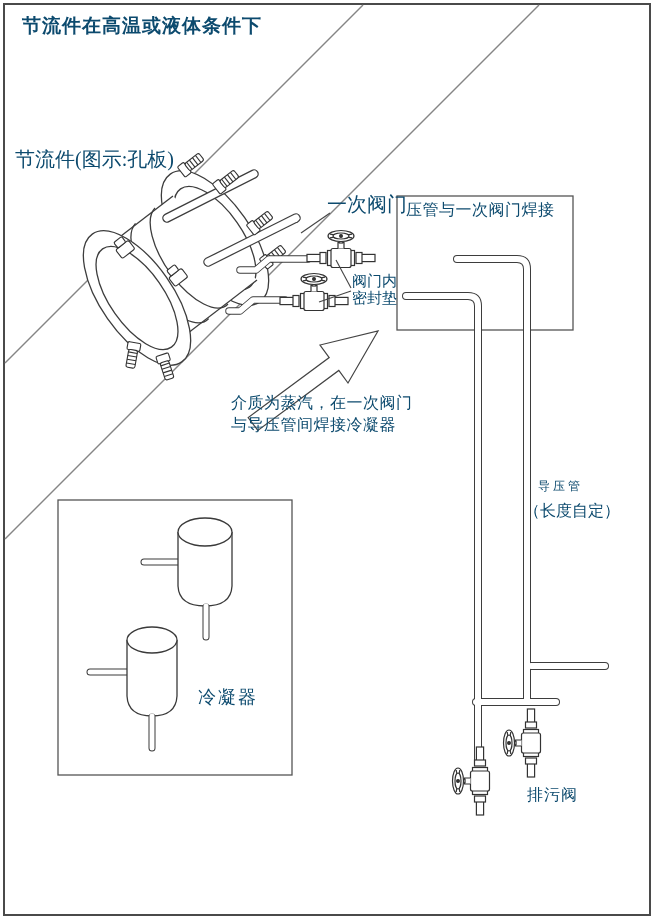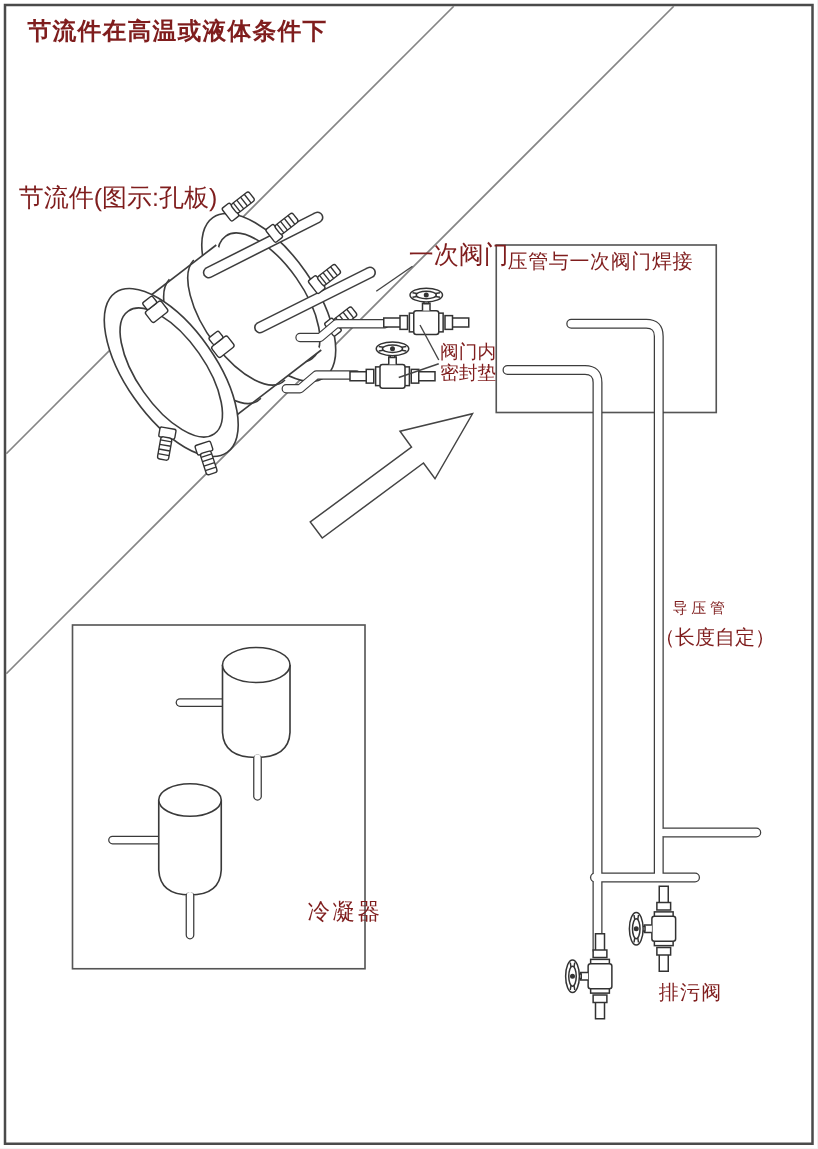--- a/index.html
+++ b/index.html
@@ -2,30 +2,30 @@
 <html><head>
 <meta charset="utf-8">
 <style>
   html,body{margin:0;padding:0;background:#e8e8e8;}
   .page{
     position:relative;width:654px;height:919px;background:#ffffff;
     font-family:"Liberation Sans","DejaVu Sans",sans-serif;
     color:#1a1a1a;overflow:hidden;
   }
   .art{position:absolute;left:0;top:0;}
-  .txt{position:absolute;white-space:nowrap;color:#7f1d1d;line-height:1;}
+  .txt{position:absolute;white-space:nowrap;color:#0c4a6e;line-height:1;font-family:Liberation Serif, serif;}
   .title{left:22px;top:12px;font-size:19px;font-weight:600;line-height:27px;letter-spacing:1px;}
   .throttle{left:15px;top:149px;font-size:20px;}
   .primary-valve{left:327px;top:194px;font-size:20px;}
   .seal{left:352px;top:273px;font-size:15px;line-height:17px;}
   .lowtemp{left:406px;top:199px;font-size:16px;line-height:22px;letter-spacing:0.5px;}
   .steam{left:231px;top:392px;font-size:16px;line-height:22px;letter-spacing:0.5px;}
   .pp1{left:538px;top:480px;font-size:12px;letter-spacing:3px;}
   .pp2{left:524px;top:503px;font-size:16px;}
-  .condenser{left:198px;top:720px;font-size:18px;letter-spacing:2px;margin-left:48px;}
+  .condenser{left:198px;top:688px;font-size:18px;letter-spacing:2px;}
   .threevalve{left:542px;top:710px;font-size:16px;line-height:23px;}
   .drain{left:527px;top:787px;font-size:16px;letter-spacing:1px;}
   .notes{left:57px;top:815px;font-size:16px;line-height:22.5px;letter-spacing:0.3px;}
   .notes div{white-space:nowrap;}
 </style>
 </head>
 <body>
 
 <div class="page">
 
@@ -199,20 +199,24 @@
 
   <div class="txt seal">
     <div>阀门内</div>
     <div>密封垫</div>
   </div>
 
   <div class="txt lowtemp">
     <div>压管与一次阀门焊接</div>
   </div>
 
+  <div class="txt steam">
+    <div>介质为蒸汽，在一次阀门</div>
+    <div>与导压管间焊接冷凝器</div>
+  </div>
 
   <div class="txt pp1">导压管</div>
   <div class="txt pp2">（长度自定）</div>
 
   <div class="txt condenser">冷凝器</div>
 
 
   <div class="txt drain">排污阀</div>
 
 

